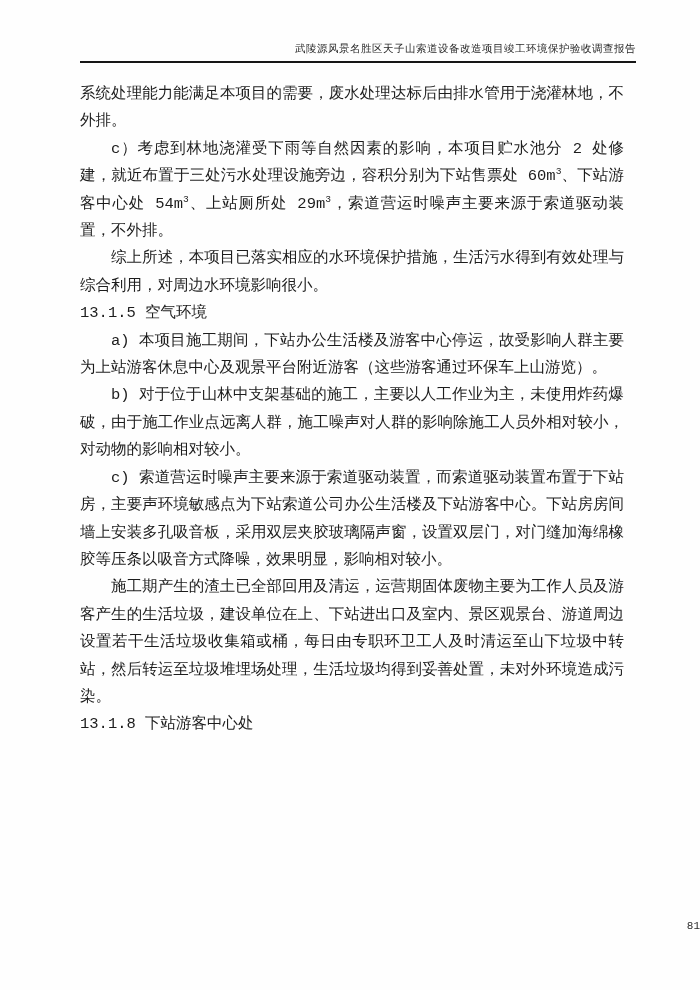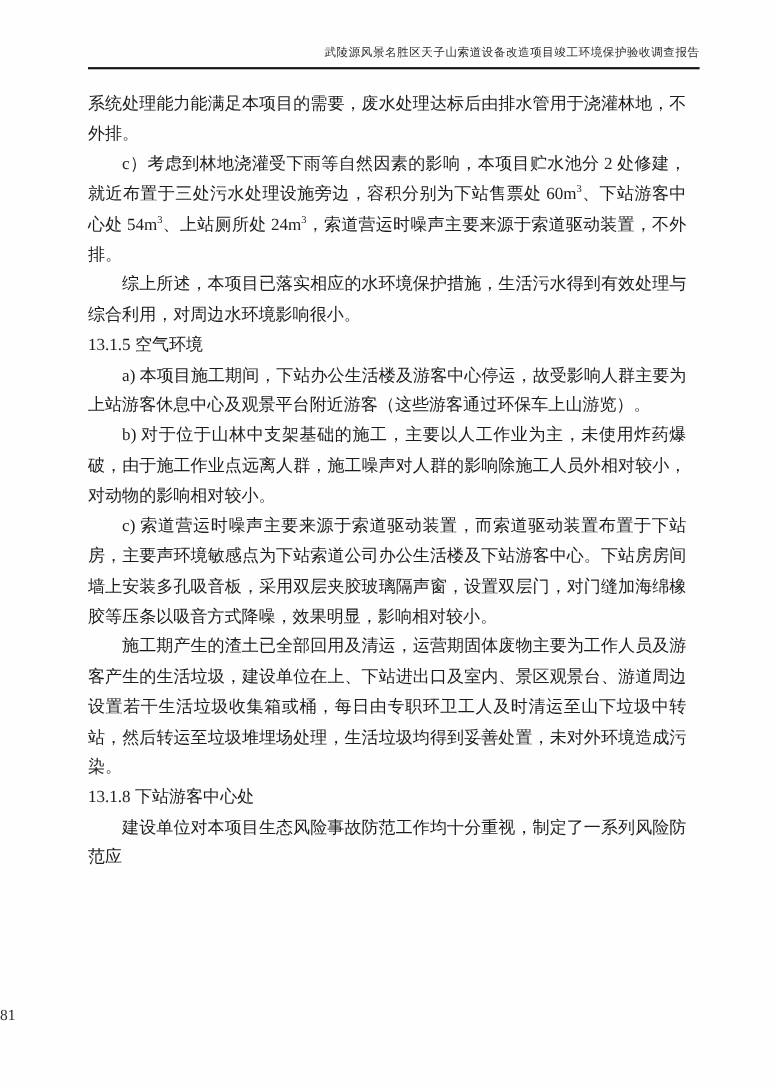--- a/index.html
+++ b/index.html
@@ -2,21 +2,21 @@
 <html><head>
 <meta charset="utf-8">
 <style>
   html, body { margin: 0; padding: 0; }
   body { background: #ffffff; }
   .page {
     position: relative;
     width: 700px;
     height: 990px;
     background: #fefefe;
-    font-family: Liberation Serif, serif;
+    font-family: Liberation Mono, monospace;
     color: #1e1e1e;
     overflow: hidden;
   }
   .header {
     padding: 42px 64px 0 80px;
     text-align: right;
     font-size: 10.5px;
     line-height: 14px;
     color: #2a2a2a;
     letter-spacing: 0.5px;
@@ -40,59 +40,58 @@
   sup {
     font-size: 0.62em;
     line-height: 0;
     vertical-align: super;
   }
   .footer {
     position: absolute;
     left: 0;
     right: 0;
     bottom: 58px;
-    text-align: left;
-    font-size: 14px;
+    text-align: right;
+    font-size: 11px;
     color: #2a2a2a;
   }
 </style>
 </head>
 <body>
 
 <div class="page">
 
   <div class="header">
     <span>武陵源风景名胜区天子山索道设备改造项目竣工环境保护验收调查报告</span>
   </div>
   <div class="header-rule"></div>
 
   <div class="content">
 
     <p>系统处理能力能满足本项目的需要，废水处理达标后由排水管用于浇灌林地，不外排。</p>
 
-    <p class="ind"><span>c）考虑到林地浇灌受下雨等自然因素的影响，本项目贮水池分 2 处修建，就近布置于三处污水处理设施旁边，容积分别为下站售票处 60m</span><sup>3</sup><span>、下站游客中心处 54m</span><sup>3</sup><span>、上站厕所处 24m</span><sup>3</sup><span>，索道营运时噪声主要来源于索道驱动装置，不外排。</span></p>
+    <p class="ind"><span>c）考虑到林地浇灌受下雨等自然因素的影响，本项目贮水池分 2 处修建，就近布置于三处污水处理设施旁边，容积分别为下站售票处 60m</span><sup>3</sup><span>、下站游客中心处 54m</span><sup>3</sup><span>、上站厕所处 29m</span><sup>3</sup><span>，索道营运时噪声主要来源于索道驱动装置，不外排。</span></p>
 
     <p class="ind">综上所述，本项目已落实相应的水环境保护措施，生活污水得到有效处理与综合利用，对周边水环境影响很小。</p>
 
     <p class="heading">13.1.5 空气环境</p>
 
 
 
     <p class="ind">a) 本项目施工期间，下站办公生活楼及游客中心停运，故受影响人群主要为上站游客休息中心及观景平台附近游客（这些游客通过环保车上山游览）。</p>
 
     <p class="ind">b) 对于位于山林中支架基础的施工，主要以人工作业为主，未使用炸药爆破，由于施工作业点远离人群，施工噪声对人群的影响除施工人员外相对较小，对动物的影响相对较小。</p>
 
     <p class="ind">c) 索道营运时噪声主要来源于索道驱动装置，而索道驱动装置布置于下站房，主要声环境敏感点为下站索道公司办公生活楼及下站游客中心。下站房房间墙上安装多孔吸音板，采用双层夹胶玻璃隔声窗，设置双层门，对门缝加海绵橡胶等压条以吸音方式降噪，效果明显，影响相对较小。</p>
 
 
     <p class="ind">施工期产生的渣土已全部回用及清运，运营期固体废物主要为工作人员及游客产生的生活垃圾，建设单位在上、下站进出口及室内、景区观景台、游道周边设置若干生活垃圾收集箱或桶，每日由专职环卫工人及时清运至山下垃圾中转站，然后转运至垃圾堆埋场处理，生活垃圾均得到妥善处置，未对外环境造成污染。</p>
 
     <p class="heading">13.1.8 下站游客中心处</p>
 
-    <p class="ind">建设单位对本项目生态风险事故防范工作均十分重视，制定了一系列风险防范应</p>
 
   </div>
 
   <div class="footer">
     <span>81</span>
   </div>
 
 </div>
 
 </body></html>

